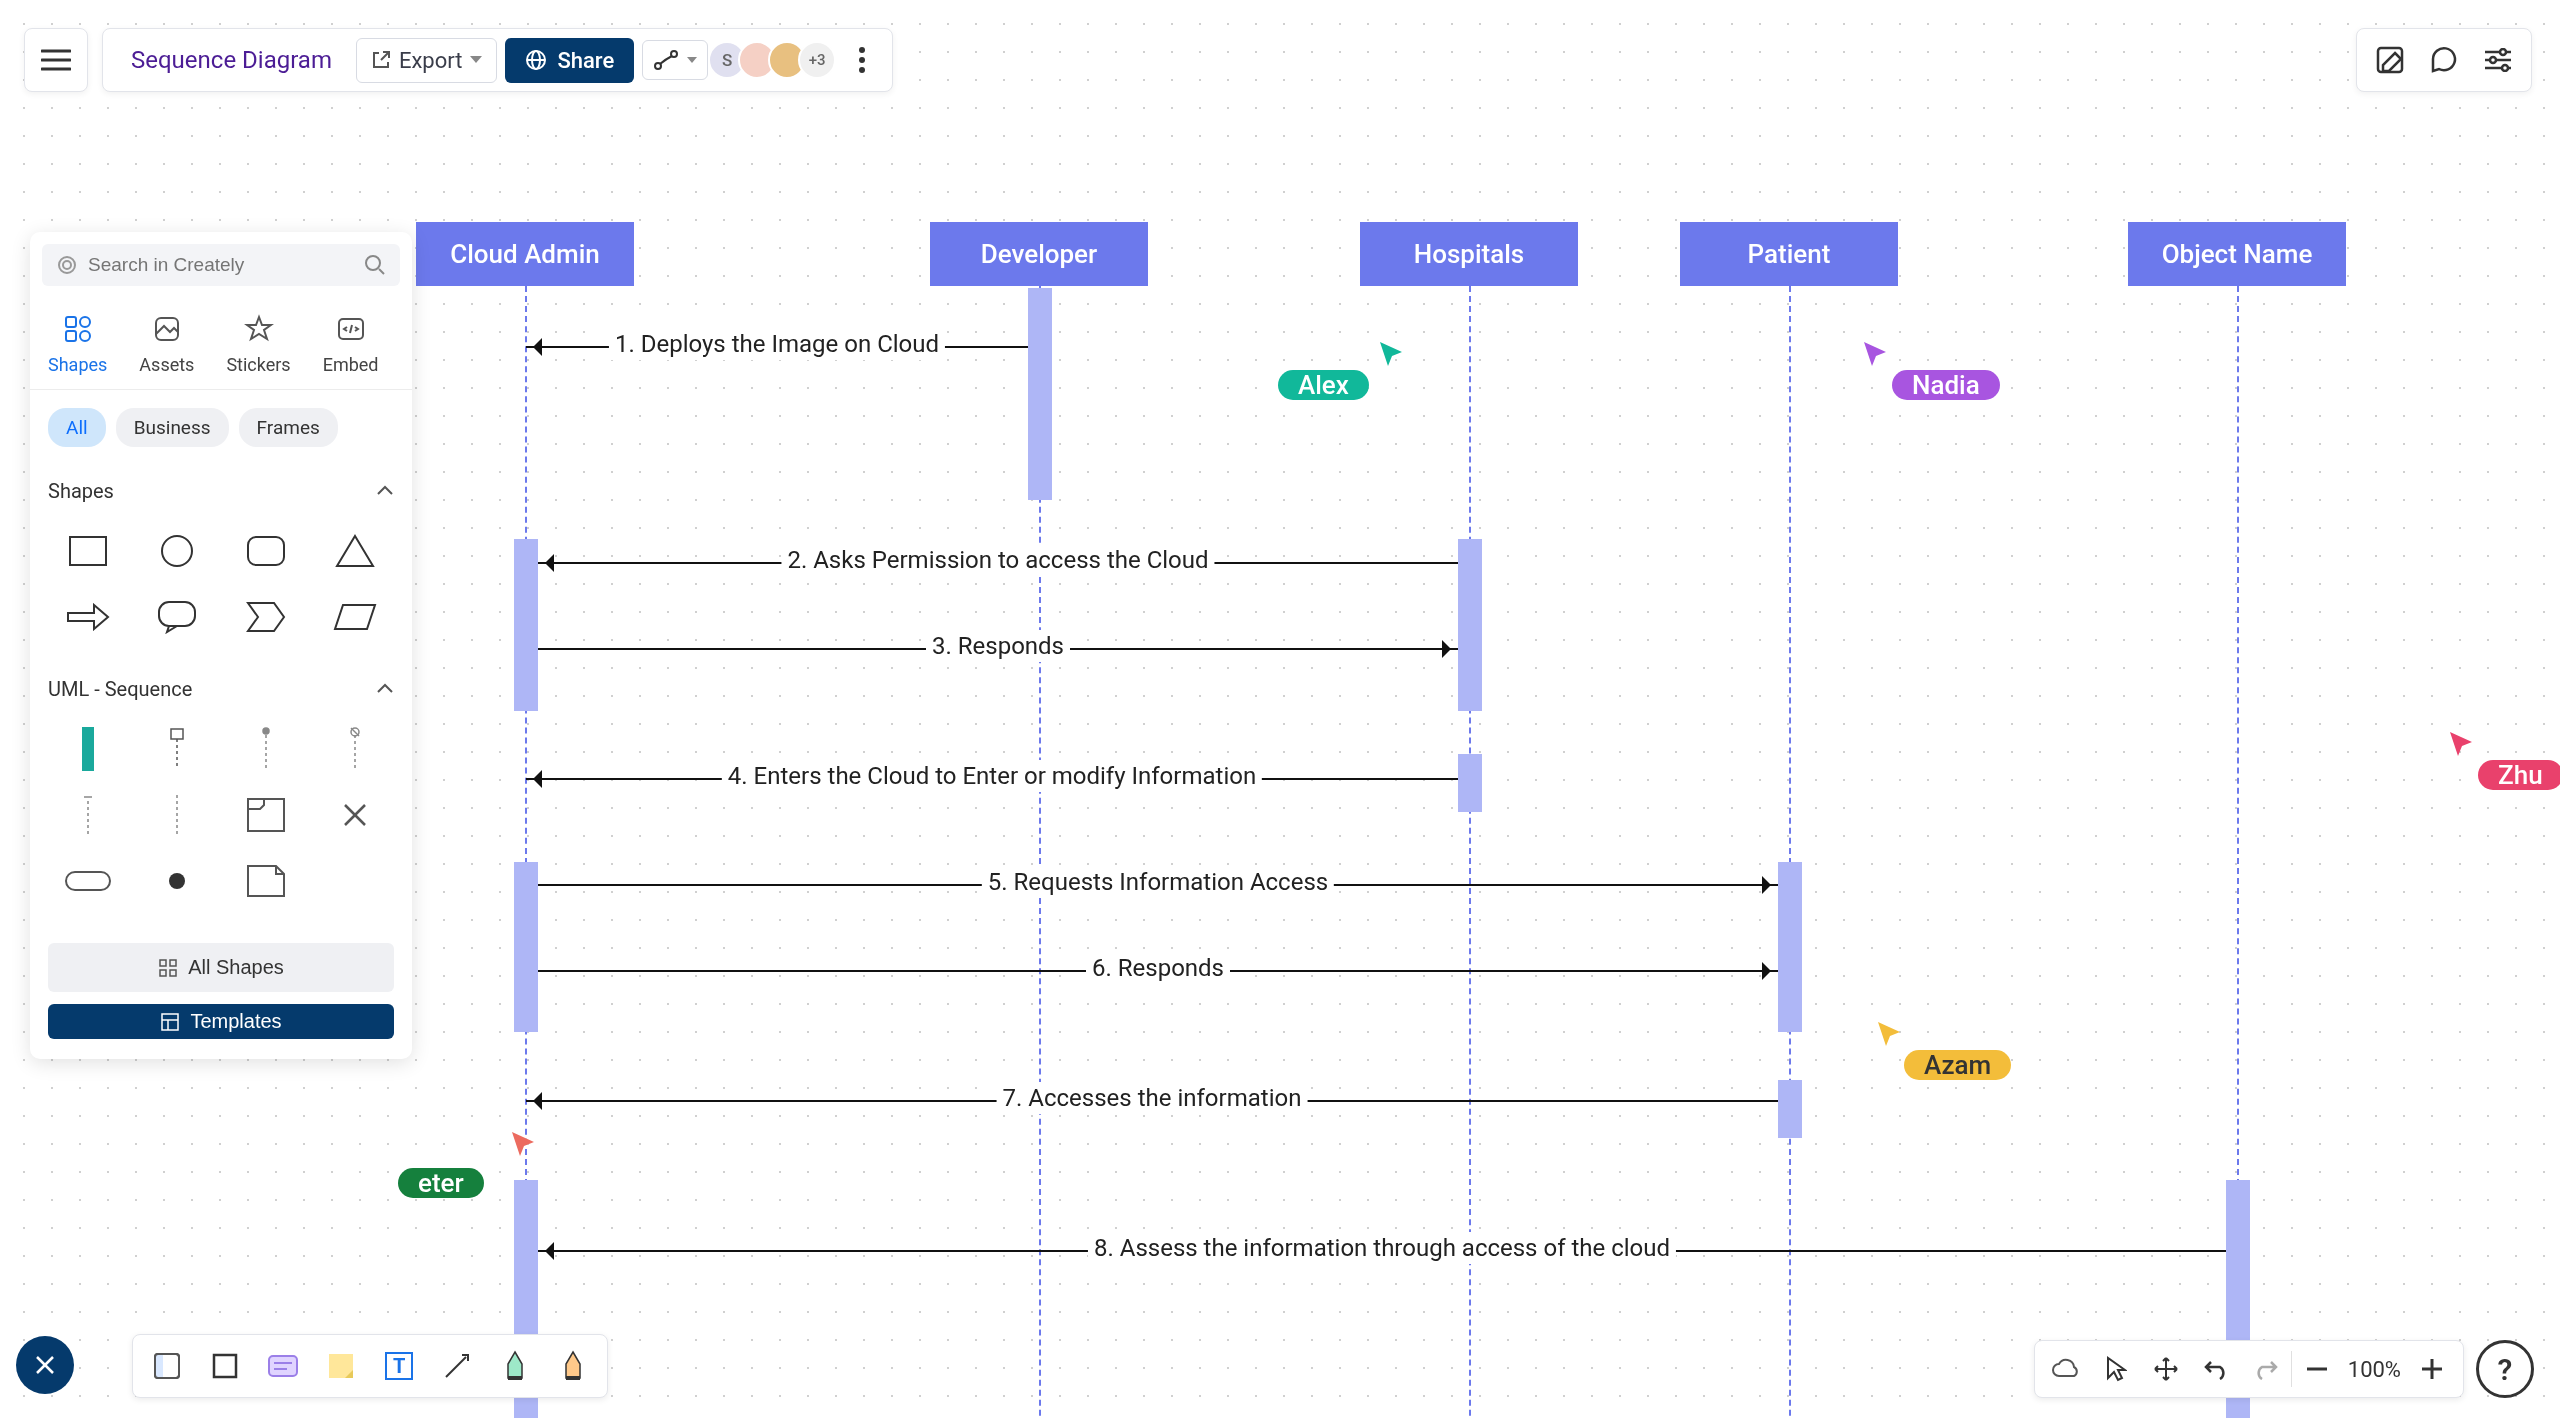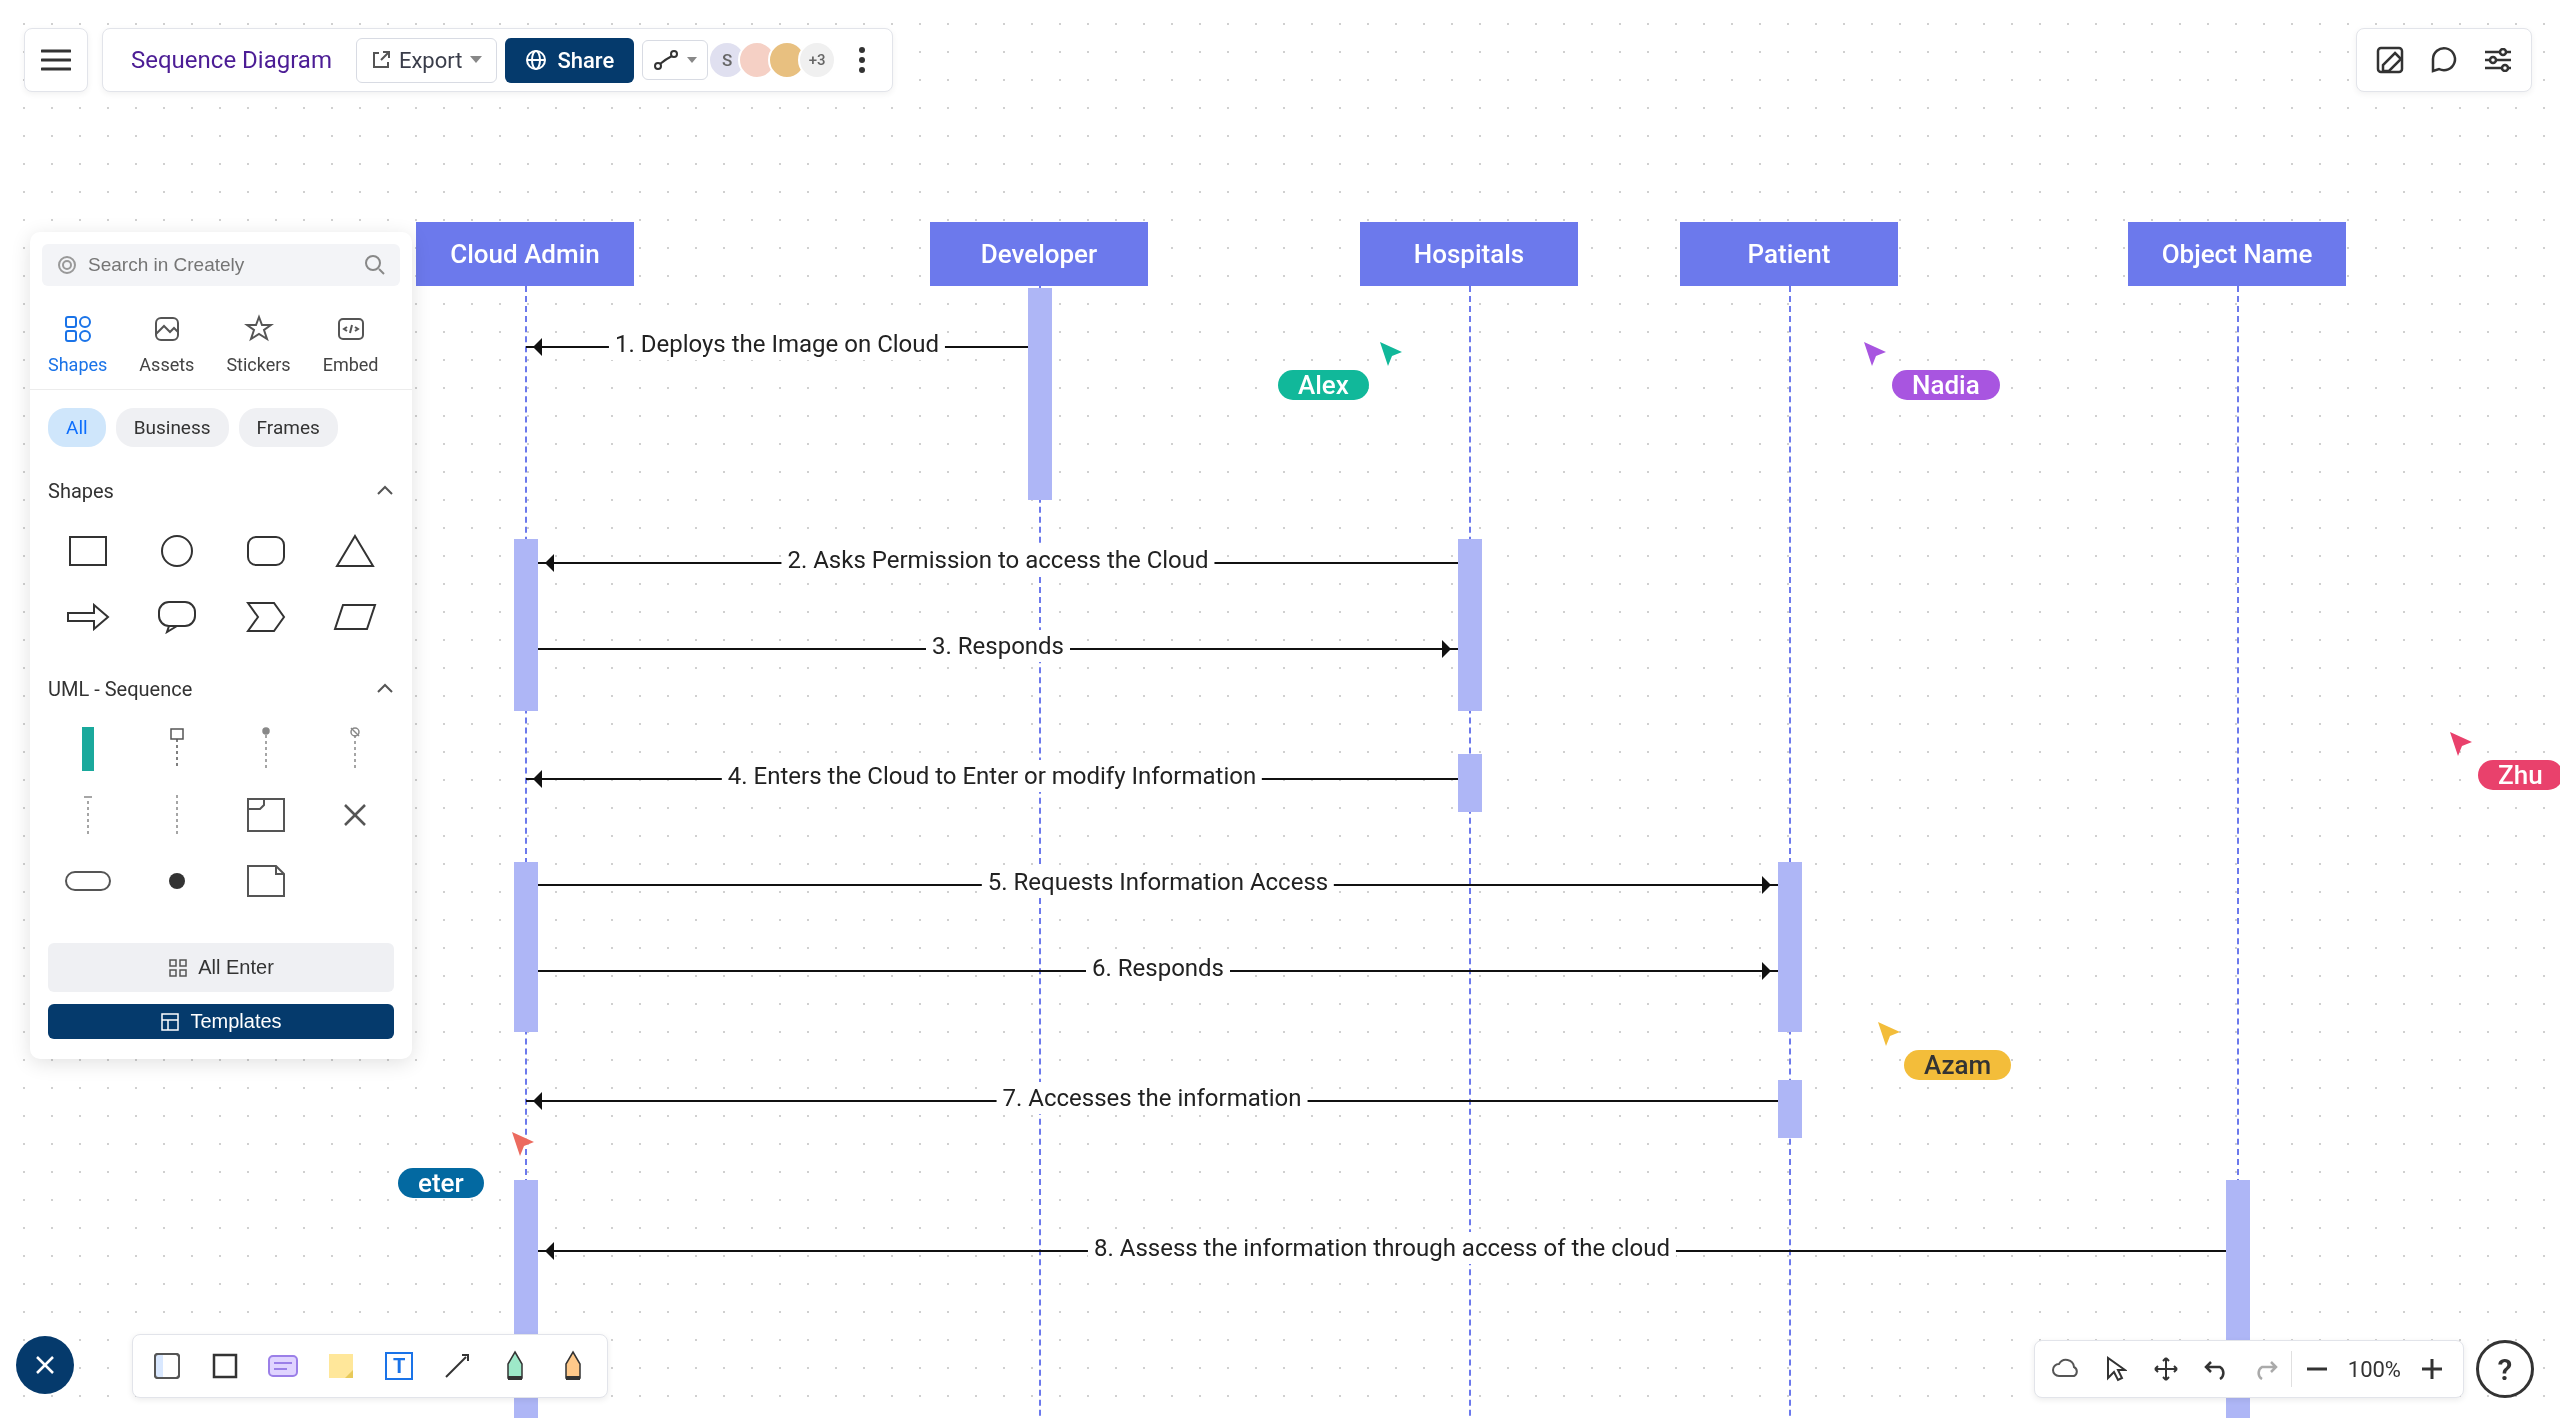--- a/index.html
+++ b/index.html
@@ -340,21 +340,21 @@
     <div class="shape-cell"></div>
   </div>
   <div class="panel-buttons">
     <button class="panel-btn-1">
       <svg width="20" height="20" viewBox="0 0 20 20" stroke="#555" stroke-width="1.5" fill="none">
           <rect x="2" y="2" width="6" height="6"></rect>
           <rect x="12" y="2" width="6" height="6"></rect>
           <rect x="2" y="12" width="6" height="6"></rect>
           <rect x="12" y="12" width="6" height="6"></rect>
         </svg>
-      <span>All Enter</span>
+      <span>All Shapes</span>
     </button>
     <button class="panel-btn-2">
       <svg width="20" height="20" viewBox="0 0 20 20" stroke="#fff" stroke-width="1.5" fill="none">
           <rect x="2" y="2" width="16" height="16"></rect>
           <line x1="2" y1="8" x2="18" y2="8"></line>
           <line x1="8" y1="8" x2="8" y2="18"></line>
         </svg>
       <span>Templates</span>
     </button>
   </div>
@@ -408,21 +408,21 @@
         <path d="M2 2 L24 12 L14 16 L10 26 Z" fill="#e9416c"></path>
       </svg></div>
     <div class="cursor-pill" style="left: 2478px; top: 760px; background: rgb(233, 65, 108);">Zhu</div>
     <div class="cursor-arrow" style="left: 1876px; top: 1020px;"><svg width="28" height="28" viewBox="0 0 28 28">
         <path d="M2 2 L24 12 L14 16 L10 26 Z" fill="#f3bd3a"></path>
       </svg></div>
     <div class="cursor-pill" style="left: 1904px; top: 1050px; background: rgb(243, 189, 58); color: rgb(51, 51, 51);">Azam</div>
     <div class="cursor-arrow" style="left: 510px; top: 1130px;"><svg width="28" height="28" viewBox="0 0 28 28">
         <path d="M2 2 L24 12 L14 16 L10 26 Z" fill="#ec6b5f"></path>
       </svg></div>
-    <div class="cursor-pill" style="left: 398px; top: 1168px; background: #0369a1;">eter</div>
+    <div class="cursor-pill" style="left: 398px; top: 1168px; background: #15803d;">eter</div>
   </div>
 
 <div class="fab-close">
   <svg width="24" height="24" viewBox="0 0 24 24" stroke="#fff" stroke-width="2.5">
       <line x1="4" y1="4" x2="20" y2="20"></line>
       <line x1="20" y1="4" x2="4" y2="20"></line>
     </svg>
 </div>
 <div class="bottom-tools">
   <div class="bt-btn">

